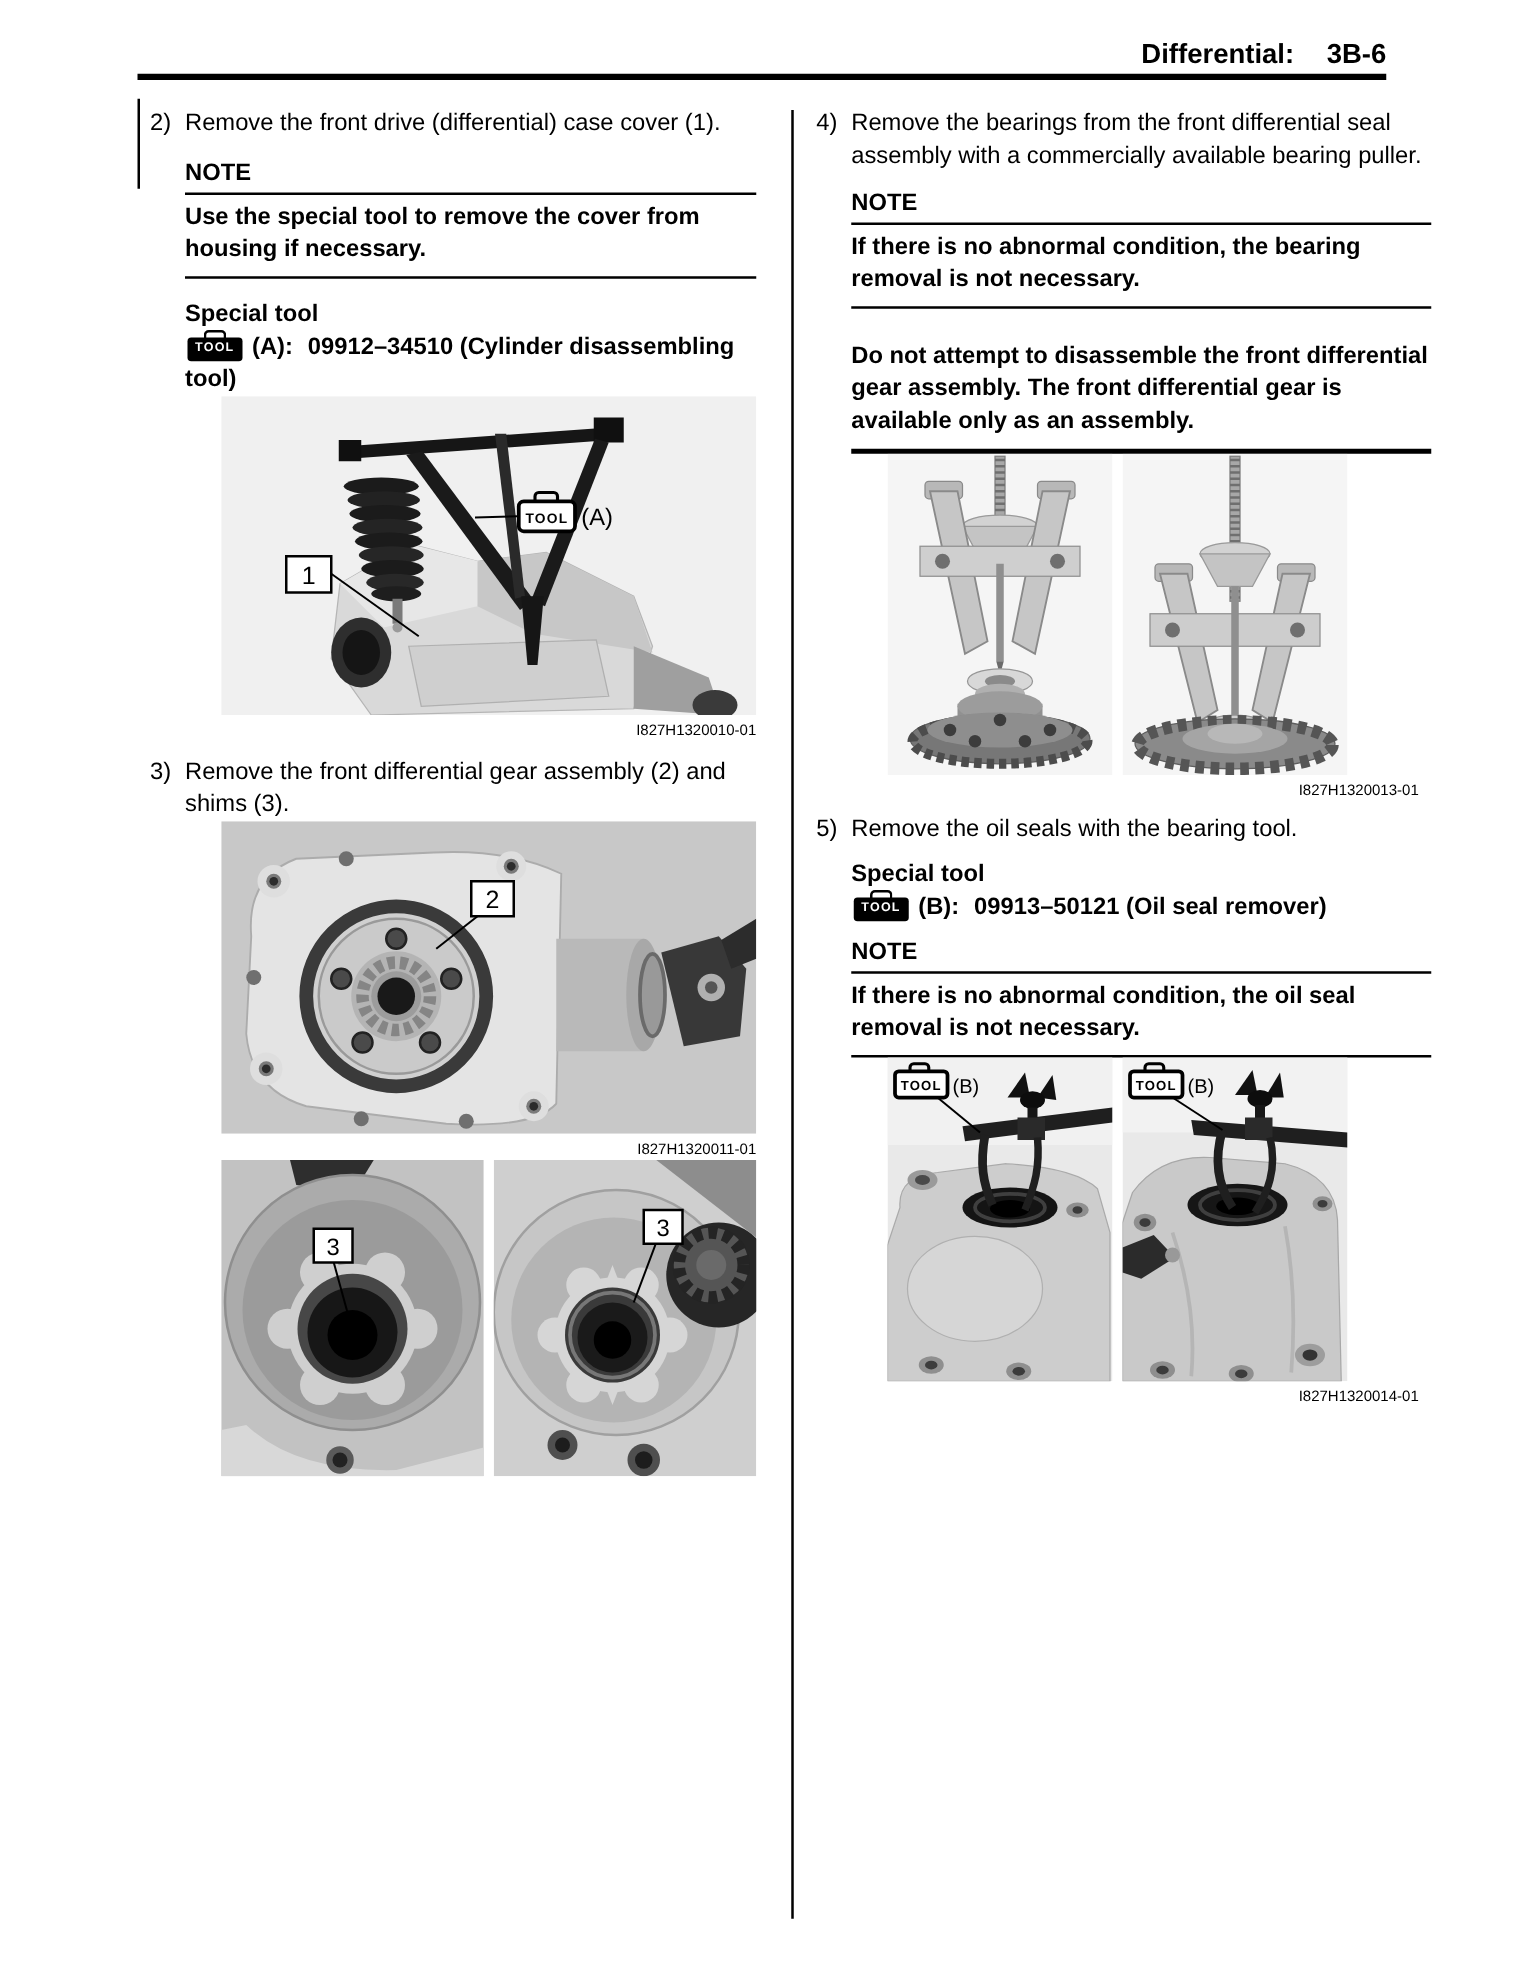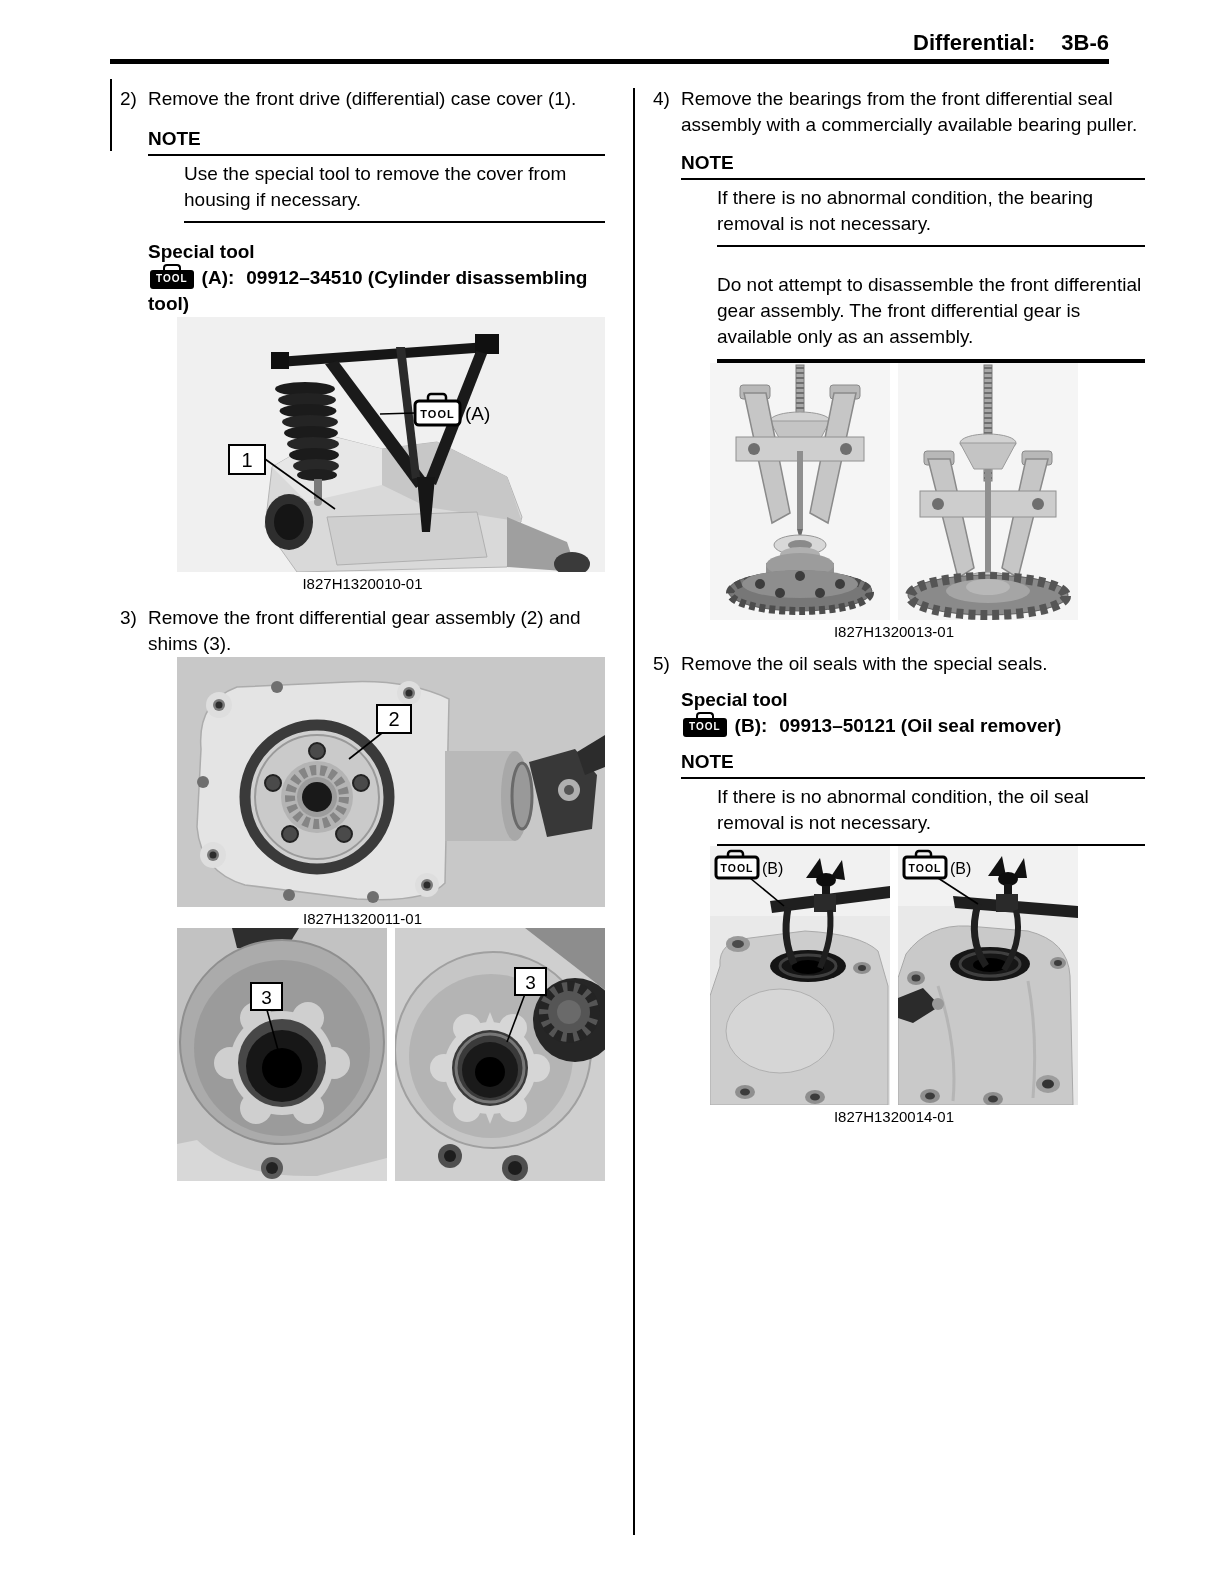--- a/index.html
+++ b/index.html
@@ -18,40 +18,40 @@
   .col.leftcol{left:120px;}
   .col.rightcol{left:653px;}
 
   .step{display:flex;}
   .step .num{width:28px;flex:none;}
   .step .txt{flex:1;}
 
   .note{margin-left:28px;width:457px;}
   .rightcol .note{width:464px;}
   .note .nh{font-weight:bold;padding-bottom:2px;border-bottom:2.5px solid #000;}
-  .note .nb{font-weight:normal;padding:5px 0 8px 0;border-bottom:2.5px solid #000;margin-left:36px;}
+  .note .nb{font-weight:bold;padding:5px 0 8px 0;border-bottom:2.5px solid #000;}
   .caution .nh{display:flex;align-items:center;gap:8px;padding-bottom:3px;border-bottom:4.5px solid #000;}
   .caution .nb{padding:7px 0 9px 0;border-bottom:4.5px solid #000;}
   .warn-svg{display:block;}
 
   .stool{margin-left:28px;font-weight:bold;}
 
   
   .badge{display:inline-block;position:relative;background:#000;color:#fff;
          font-size:10px;font-weight:bold;letter-spacing:1px;line-height:1;
          padding:4px 6px 5px 6px;border-radius:3px;margin:0 8px 0 2px;top:-2px;vertical-align:baseline;}
   .badge::before{content:"";position:absolute;top:-6px;left:50%;transform:translateX(-50%);
          width:14px;height:7px;border:2.5px solid #000;border-bottom:none;border-radius:4px 4px 0 0;}
   .tref{margin-right:12px;}
 
   
   figure.fig{margin:0;width:485px;}
   .rightcol figure.fig{width:482px;}
   .fig .ph{margin-left:57px;display:flex;gap:8px;}
-  .figcap{font-size:15px;line-height:18px;text-align:center;margin-top:3px;}
+  .figcap{font-size:12px;line-height:18px;text-align:right;margin-top:3px;}
   svg{display:block;}
   svg text{font-family:"Liberation Sans",sans-serif;}
 
   
   .mt-note1{margin-top:14px;}  .mt-stoolA{margin-top:16px;} .mt-fig1{margin-top:16px;}
   .mt-step3{margin-top:12px;}  .mt-fig2{margin-top:10px;}   .mt-fig3{margin-top:24px;}
   .mt-note2{margin-top:12px;}  .mt-caution{margin-top:18px;}.mt-fig4{margin-top:12px;}
   .mt-step5{margin-top:10px;}  .mt-stoolB{margin-top:10px;} .mt-note3{margin-top:10px;}
   .mt-fig5{margin-top:18px;}
 </style>
@@ -334,21 +334,21 @@
           <ellipse cx="90" cy="233" rx="78" ry="19" fill="none" stroke="#555555" stroke-width="10" stroke-dasharray="7 5"></ellipse>
           <ellipse cx="90" cy="228" rx="42" ry="12" fill="#a5a5a5"></ellipse>
           <ellipse cx="90" cy="224" rx="22" ry="8" fill="#b8b8b8"></ellipse>
         </svg>
       </div>
       <figcaption class="figcap">I827H1320013-01</figcaption>
     </figure>
 
     <div class="step mt-step5">
       <span class="num">5)</span>
-      <span class="txt">Remove the oil seals with the special seals.</span>
+      <span class="txt">Remove the oil seals with the bearing tool.</span>
     </div>
 
     <div class="stool mt-stoolB">
       <div>Special tool</div>
       <div>
         <span class="badge">TOOL</span><span class="tref">(B):</span><span>09913–50121 (Oil seal remover)</span>
       </div>
     </div>
 
     <div class="note mt-note3">

